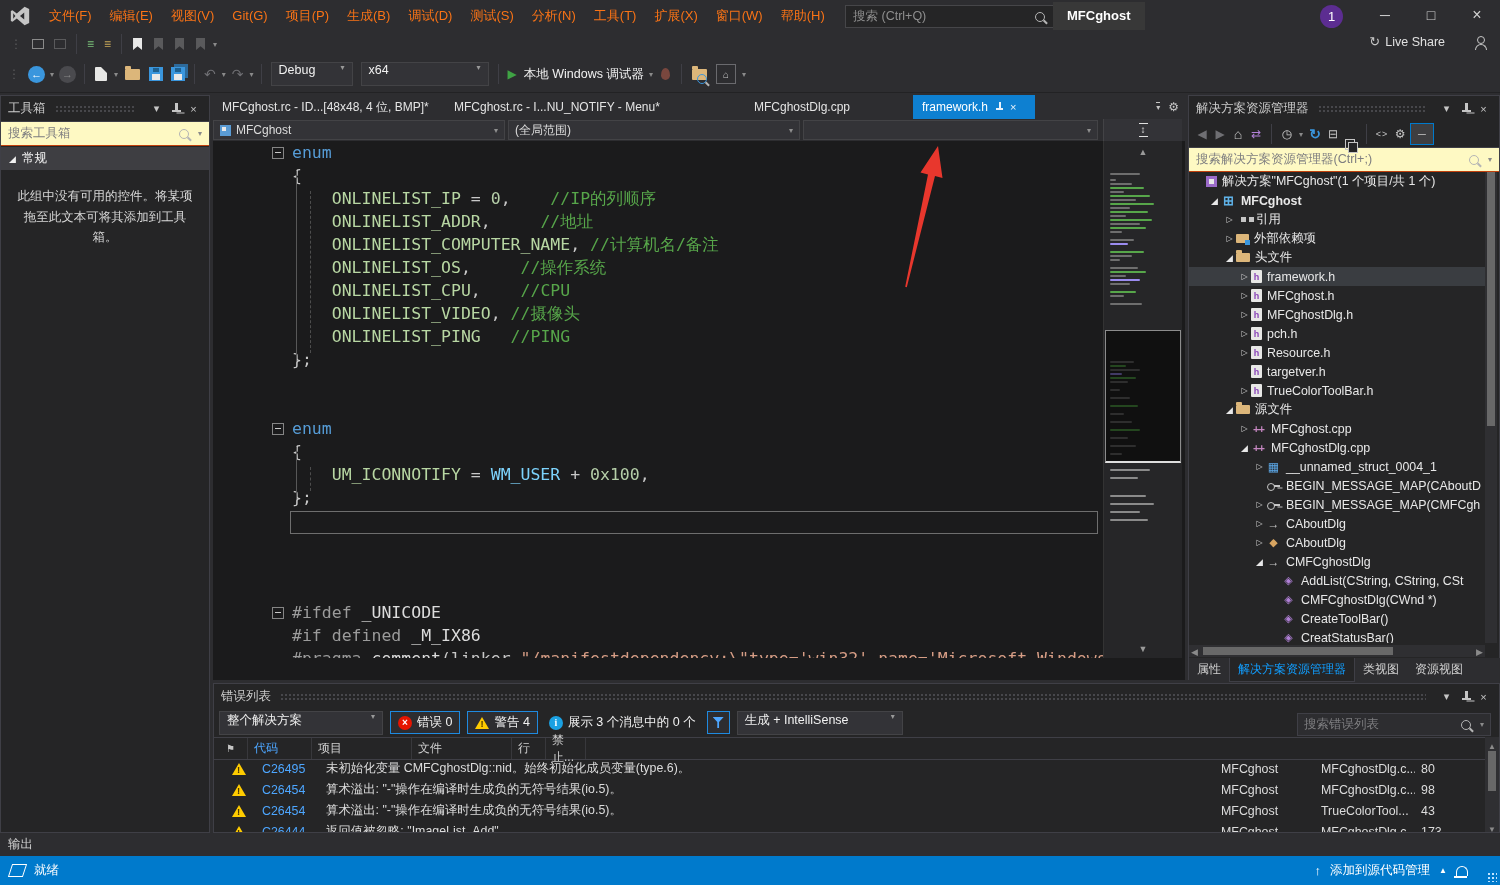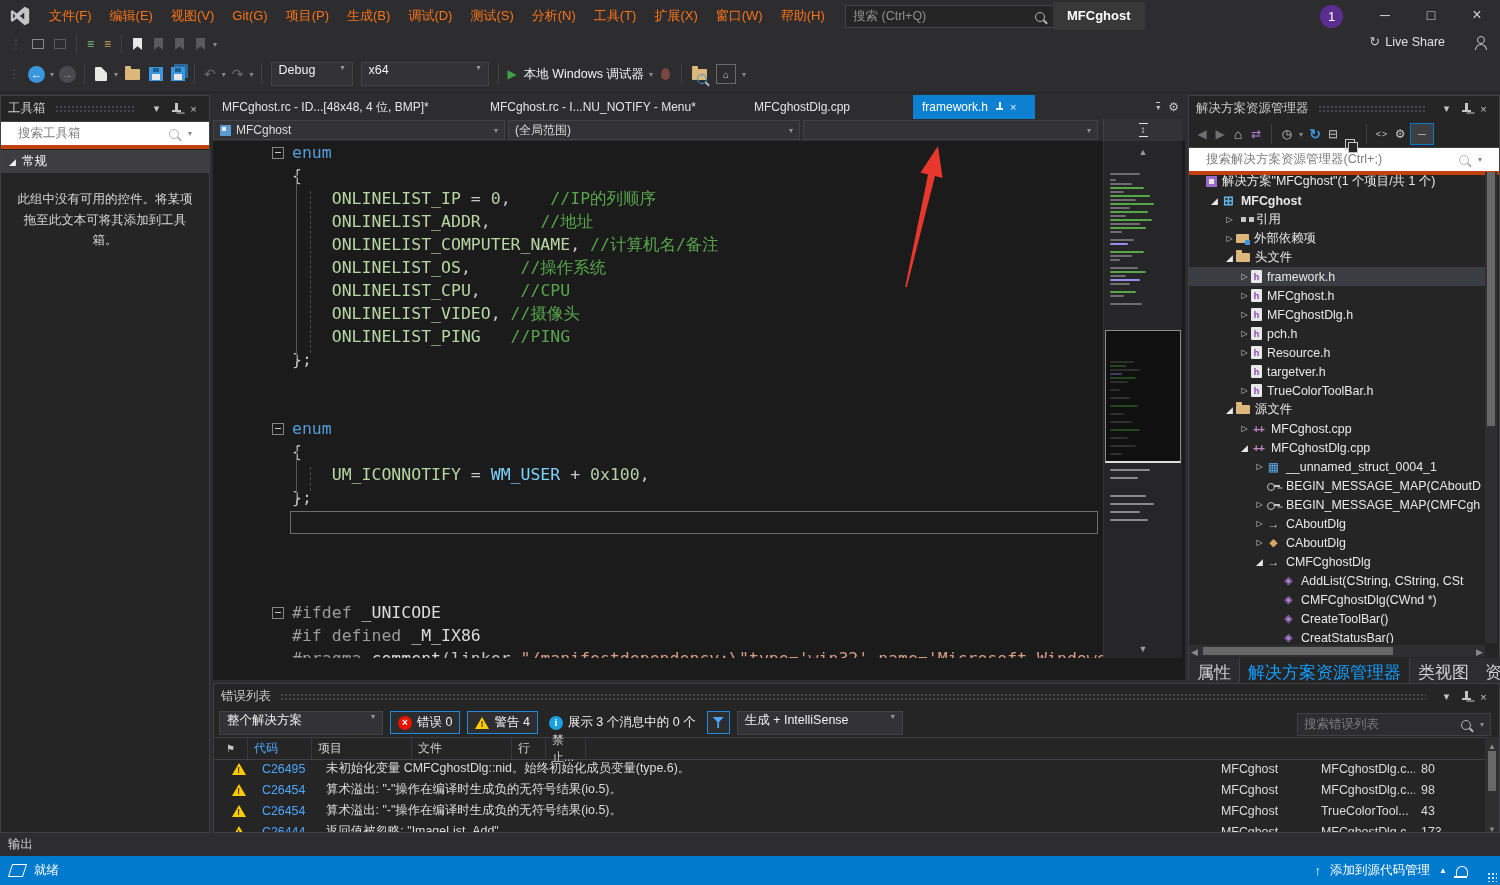--- a/index.html
+++ b/index.html
@@ -50,21 +50,21 @@
   .boxico{width:18px;height:18px;border:1px solid #6a6a6e;display:flex;align-items:center;justify-content:center;color:#c8c8c8;font-size:10px;margin:0 4px}
 
   
   .panel{position:absolute;background:#252526;border:1px solid #3f3f46;box-sizing:border-box}
   .ptitle{height:25px;display:flex;align-items:center;padding:0 7px;font-size:12.5px;color:#cccccc;white-space:nowrap}
   .ptitle .drag{flex:1;height:7px;margin:0 9px;background-image:radial-gradient(#47474b 1px,transparent 1.2px);background-size:4px 4px}
   .ticon{width:17px;text-align:center;color:#c5c5c5;font-size:11px;margin-left:3px;flex:none}
   .pin-ico{position:relative;width:11px;height:13px;display:inline-block;margin-left:6px;flex:none}
   .pin-ico::before{content:"";position:absolute;left:4px;top:1px;width:3px;height:7px;background:#c5c5c5}
   .pin-ico::after{content:"";position:absolute;left:1px;top:8px;width:9px;height:1.5px;background:#c5c5c5;box-shadow:4px 2px 0 -0.5px #c5c5c5}
-  .searchrow{height:23px;background:#ffffff;border-top:1px solid #3f3f46;border-bottom:4px solid #c2410c;display:flex;align-items:center;padding:0 17px;color:#7e7e80;font-size:12.5px}
+  .searchrow{height:23px;background:#fef9c3;border-top:1px solid #3f3f46;border-bottom:1px solid #c2410c;display:flex;align-items:center;padding:0 7px;color:#7e7e80;font-size:12.5px}
   .searchrow .ph{flex:1;white-space:nowrap;overflow:hidden}
   .mag{width:8px;height:8px;border:1.6px solid #b5b5b5;border-radius:50%;position:relative;flex:none;margin-right:4px}
   .mag::after{content:"";position:absolute;width:5px;height:1.6px;background:#b5b5b5;transform:rotate(45deg);right:-4px;bottom:-2px}
   .drop-arr{color:#8a8a8a;font-size:8px;margin-left:5px}
 
   
   #toolbox{left:0;top:95px;width:210px;height:738px}
   #tb-section{height:23px;background:#3e3e42;color:#f1f1f1;display:flex;align-items:center;padding:0 8px;font-size:12.5px;margin-top:1px}
   #tb-empty{padding:16px 14px;color:#d8d8d8;font-size:12.5px;line-height:1.65;text-align:center}
 
@@ -139,21 +139,21 @@
   .ti-key{position:relative}
   .ti-key::before{content:"";position:absolute;left:1px;top:4px;width:6px;height:6px;border:1.5px solid #c5c5c5;border-radius:50%}
   .ti-key::after{content:"";position:absolute;left:8px;top:6.5px;width:6px;height:1.5px;background:#c5c5c5;box-shadow:3px 2px 0 -0.5px #c5c5c5}
   .ti-arrow{color:#c5c5c5;font-size:12px}
   .ti-class{color:#d8a561;font-size:11px}
   .ti-method{color:#b180d7;font-size:11px}
   #se-vscroll{position:absolute;right:2px;top:76px;width:12px;height:471px;background:#2f2f32}
   #se-vscroll .thumb{position:absolute;left:2px;top:0;width:8px;height:254px;background:#686868}
   #se-hscroll{position:absolute;left:0;top:549px;width:296px;height:12px;background:#2f2f32}
   #se-hscroll .thumb{position:absolute;left:14px;top:2px;width:190px;height:8px;background:#686868}
-  #se-tabs{position:absolute;left:0;top:562px;width:312px;height:23px;display:flex;align-items:flex-start;font-size:17px;color:#d0d0d0;background:#2d2d30}
+  #se-tabs{position:absolute;left:0;top:562px;width:312px;height:23px;display:flex;align-items:flex-start;font-size:12px;color:#d0d0d0;background:#2d2d30}
   .se-tab{padding:3px 8px;white-space:nowrap}
   .se-tab.active{color:#119eff;border:1px solid #3f3f46;border-top:none;background:#252526}
 
   
   #errorlist{left:213px;top:683px;width:1287px;height:150px;overflow:hidden}
   #el-toolbar{height:27px;display:flex;align-items:center;padding:0 5px;gap:7px}
   .el-btn{height:21px;display:flex;align-items:center;gap:5px;border:1px solid #1f8ae0;background:#2d2d30;padding:0 7px;font-size:12.5px;color:#f1f1f1}
   .el-plain{height:21px;display:flex;align-items:center;gap:5px;padding:0 4px;font-size:12.5px;color:#f1f1f1}
   .errc{width:14px;height:14px;border-radius:50%;background:#e51400;color:#fff;font-size:10px;font-weight:bold;text-align:center;line-height:14px;flex:none}
   .infoc{width:14px;height:14px;border-radius:50%;background:#1ba1e2;color:#fff;font-size:10px;font-weight:bold;text-align:center;line-height:14px;font-family:"Liberation Serif",serif;flex:none}
@@ -295,21 +295,21 @@
   <div id="tb-empty">此组中没有可用的控件。将某项拖至此文本可将其添加到工具箱。</div>
 </aside>
 
 <section id="editor" class="abs">
   <div id="tabbar">
     <div id="tabs-holder" style="display:flex">
         <div class="etab" style="width: 232px; box-sizing: border-box;">
           <span style="overflow: hidden; text-overflow: clip;">MFCghost.rc - ID...[48x48, 4 位, BMP]*</span>
         </div>
         <div class="etab" style="width: 300px; box-sizing: border-box;">
-          <span style="overflow: hidden; text-overflow: clip; margin-left: 36px;">MFCghost.rc - I...NU_NOTIFY - Menu*</span>
+          <span style="overflow: hidden; text-overflow: clip;">MFCghost.rc - I...NU_NOTIFY - Menu*</span>
         </div>
         <div class="etab" style="width: 168px; box-sizing: border-box;">
           <span style="overflow: hidden; text-overflow: clip;">MFCghostDlg.cpp</span>
         </div>
         <div class="etab active" style="width: 122px; box-sizing: border-box;">
           <span style="overflow: hidden; text-overflow: clip;">framework.h</span>
           <span class="pin-sm"></span>
           <span class="cls">×</span>
         </div>
       </div>

